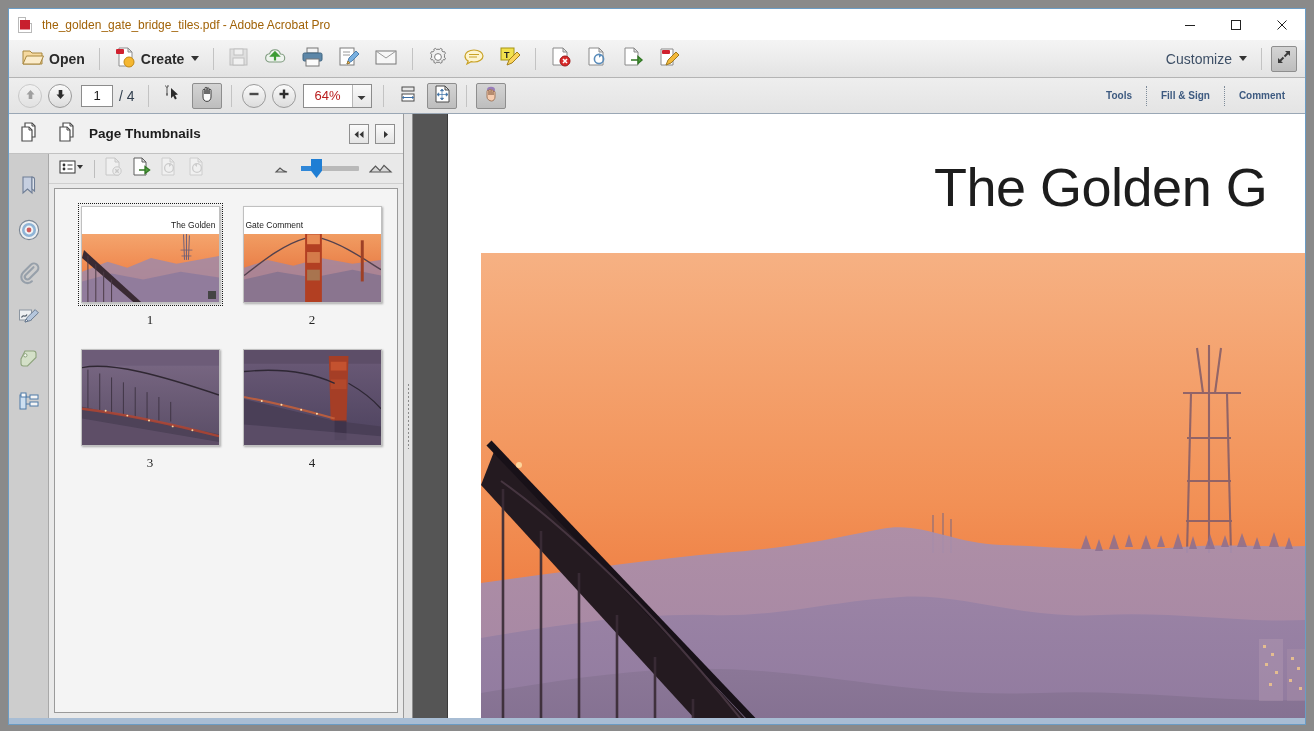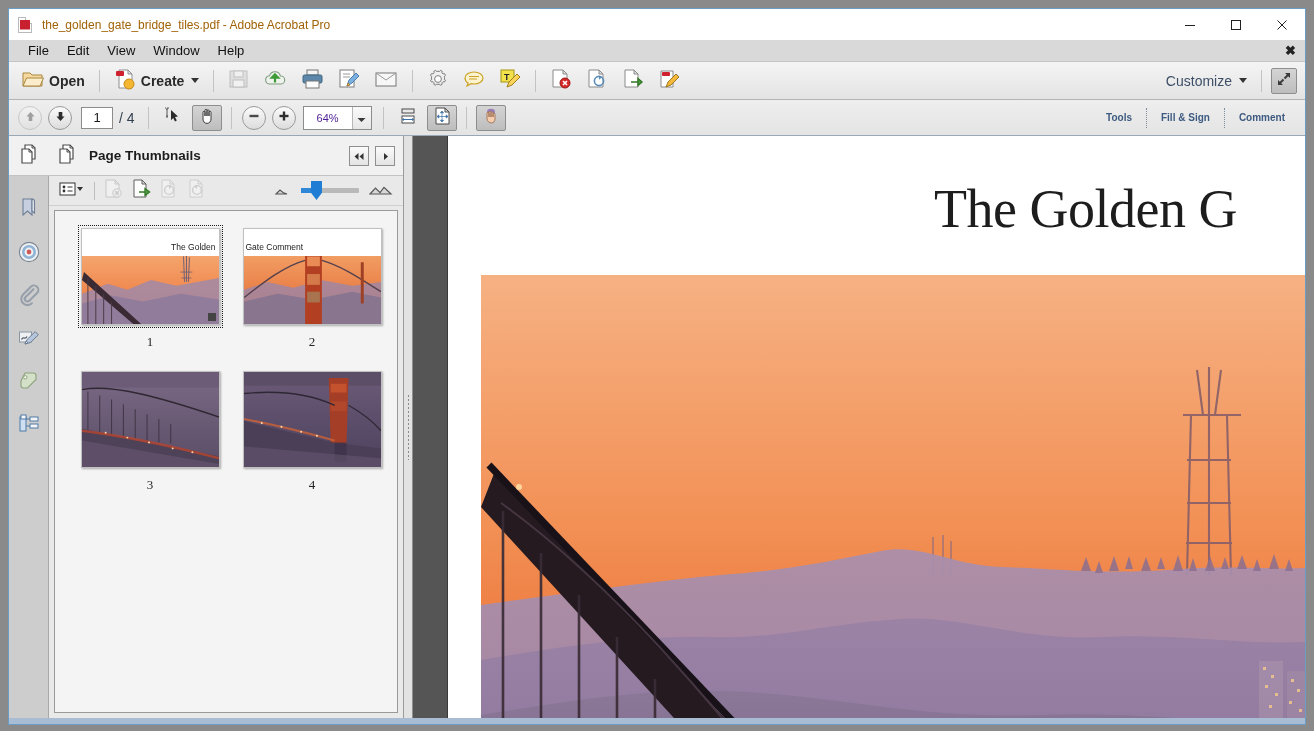--- a/index.html
+++ b/index.html
@@ -133,21 +133,21 @@
   }
   .sq-btn.active {
     background: linear-gradient(to bottom,#d4d4d4,#bdbdbd);
     border: 1px solid #8e8e8e;
   }
   .zoom-box {
     display: flex; align-items: stretch; height: 24px;
     border: 1px solid #8c8c8c; background: #fff; margin: 0 4px;
   }
   .zoom-val {
-    width: 48px; font-size: 11px; color: #4c1d95;
+    width: 48px; font-size: 13px; color: #b91c1c;
     display: flex; align-items: center; justify-content: center;
   }
   .zoom-drop {
     width: 19px; border-left: 1px solid #b7b7b7;
     background: linear-gradient(to bottom,#fafafa,#e6e6e6);
     display: flex; align-items: center; justify-content: center;
     cursor: default;
   }
   .right-tabs { margin-left: auto; display: flex; align-items: center; }
   .rt-item {
@@ -300,21 +300,21 @@
   }
   .doc-page {
     position: absolute; left: 35px; top: 0;
     width: 900px; height: 720px;
     background: #ffffff;
     box-shadow: 0 0 0 1px #3a3a3a;
   }
   .doc-title {
     position: absolute; left: 486px; top: 42px;
     font-size: 54px; color: #1d1d1d;
-    font-family: Liberation Serif, serif;
+    font-family: Liberation Sans, sans-serif;
     white-space: nowrap; letter-spacing: -0.5px;
   }
   .doc-photo {
     position: absolute; left: 33px; top: 139px;
     width: 840px; height: 560px;
     overflow: hidden;
   }
   .statusbar {
     height: 6px; flex: 0 0 6px; background: #a8bdd4;
   }
@@ -345,28 +345,20 @@
       </div>
       <div class="win-btn close">
         <svg width="12" height="12" viewBox="0 0 12 12">
             <line x1="1.5" y1="1.5" x2="10.5" y2="10.5" stroke="#222" stroke-width="1"></line>
             <line x1="10.5" y1="1.5" x2="1.5" y2="10.5" stroke="#222" stroke-width="1"></line>
           </svg>
       </div>
     </div>
   </div>
 
-  <div class="menubar">
-    <div class="menu-item">File</div>
-    <div class="menu-item">Edit</div>
-    <div class="menu-item">View</div>
-    <div class="menu-item">Window</div>
-    <div class="menu-item">Help</div>
-    <div class="menubar-close">✖</div>
-  </div>
 
   <div class="toolbar-main">
 
     <div class="tb-btn">
       <span>
         <svg width="22" height="20" viewBox="0 0 22 20">
           <path d="M1 4h7l2 2h10v11H1z" fill="#f5d9a0" stroke="#a8873f" stroke-width="1"></path>
           <path d="M1 17l3.5-8h17l-3.5 8z" fill="#fbeccb" stroke="#a8873f" stroke-width="1"></path>
         </svg>
       </span>

